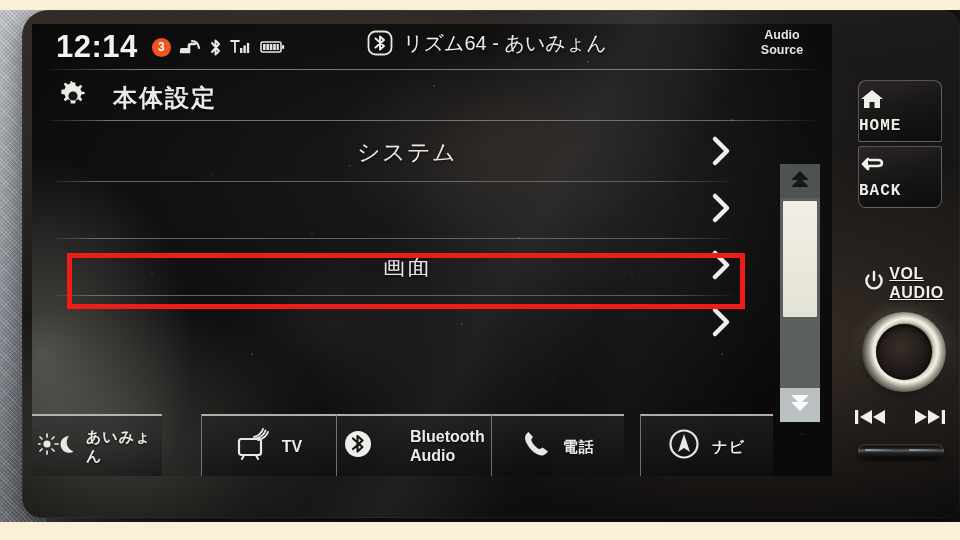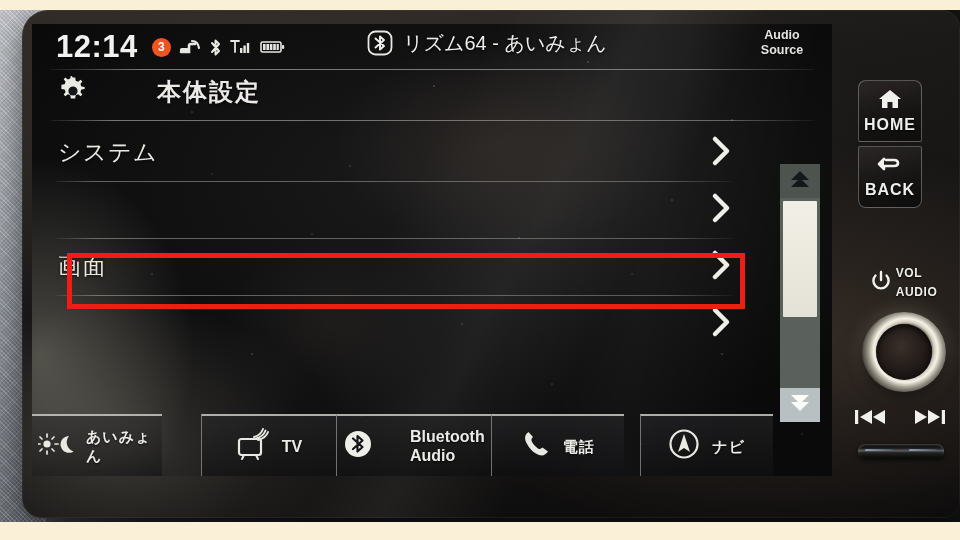--- a/index.html
+++ b/index.html
@@ -173,23 +173,22 @@
     position: absolute; left: 18px; top: 45px;
     width: 764px; height: 1px;
     background: linear-gradient(90deg, rgba(255,255,255,.05), rgba(210,210,205,.55) 12%, rgba(210,210,205,.5) 85%, rgba(255,255,255,.05));
     z-index: 29;
   }
 
   
   #settings-header {
     position: absolute; left: 0; top: 52px;
     width: 800px; height: 44px;
-    display: flex; 
+    display: flex; align-items: center;
     z-index: 30;
-    gap: 44px;
   }
   .gear { margin-left: 26px; }
   .header-title {
     margin-left: 25px;
     font-size: 24px; font-weight: 700; color: #eceae6;
     letter-spacing: 2px;
     text-shadow: 0 1px 3px rgba(0,0,0,.85);
   }
   .header-rule {
     position: absolute; left: 18px; top: 96px;
@@ -200,21 +199,21 @@
 
   
   #menu-list {
     position: absolute; left: 0; top: 100px;
     width: 724px;
     z-index: 30;
   }
   .menu-row {
     position: relative;
     height: 57px;
-    display: flex; align-items: center;
+    display: flex; align-items: center; justify-content: center;
   }
   .menu-row + .menu-row::before {
     content: "";
     position: absolute; left: 24px; top: 0;
     width: 676px; height: 1px;
     background: linear-gradient(90deg, rgba(255,255,255,.06), rgba(190,190,186,.48) 6%, rgba(190,190,186,.40) 90%, rgba(255,255,255,.04));
   }
   .menu-label {
     margin-left: 26px;
     font-size: 23px; font-weight: 500;
@@ -295,45 +294,47 @@
 
   
   #hardware {
     position: absolute;
     left: 818px; top: 14px;
     width: 120px; height: 480px;
     z-index: 35;
   }
   .hw-btn {
     position: absolute; left: 18px;
-    width: 64px;
+    width: 84px;
     background: linear-gradient(165deg, #2a2625, #151413 60%, #0e0d0d);
     border: 1px solid rgba(200,200,200,.38);
     border-radius: 5px;
     display: flex; flex-direction: column;
-    align-items: center; justify-content: center;
+    justify-content: center;
     gap: 2px;
+    font-family: Liberation Mono, monospace;
   }
   .hw-home { top: 56px;  height: 62px; border-radius: 8px 8px 2px 2px; }
   .hw-back { top: 122px; height: 62px; border-radius: 2px 2px 8px 8px; }
   .hw-label {
     font-size: 16px; font-weight: 700; color: #eeeeea;
     letter-spacing: 1px;
     text-shadow: 0 1px 2px rgba(0,0,0,.9);
   }
 
   .vol-text {
     position: absolute; left: 20px; top: 240px;
     width: 88px;
     display: flex; align-items: center; justify-content: center; gap: 5px;
     color: #f0f0ec;
   }
   .vol-text .t {
-    font-size: 12px; font-weight: 700; line-height: 19px; letter-spacing: .6px;
+    font-size: 16px; font-weight: 700; line-height: 19px; letter-spacing: .6px;
     text-shadow: 0 1px 2px rgba(0,0,0,.9);
+    text-decoration: underline;
   }
 
   #vol-knob {
     position: absolute; left: 22px; top: 288px;
     width: 84px; height: 80px;
     border-radius: 50%;
     background:
       radial-gradient(circle at 52% 48%, #2a2220 0 38%, #3a302b 40%, #cfcabb 47%, #f6f2e6 53%, #9b968a 62%, #4a443e 72%, #201c1a 100%);
     box-shadow: 0 6px 14px rgba(0,0,0,.7),
                 0 0 18px rgba(245,240,220,.25);

